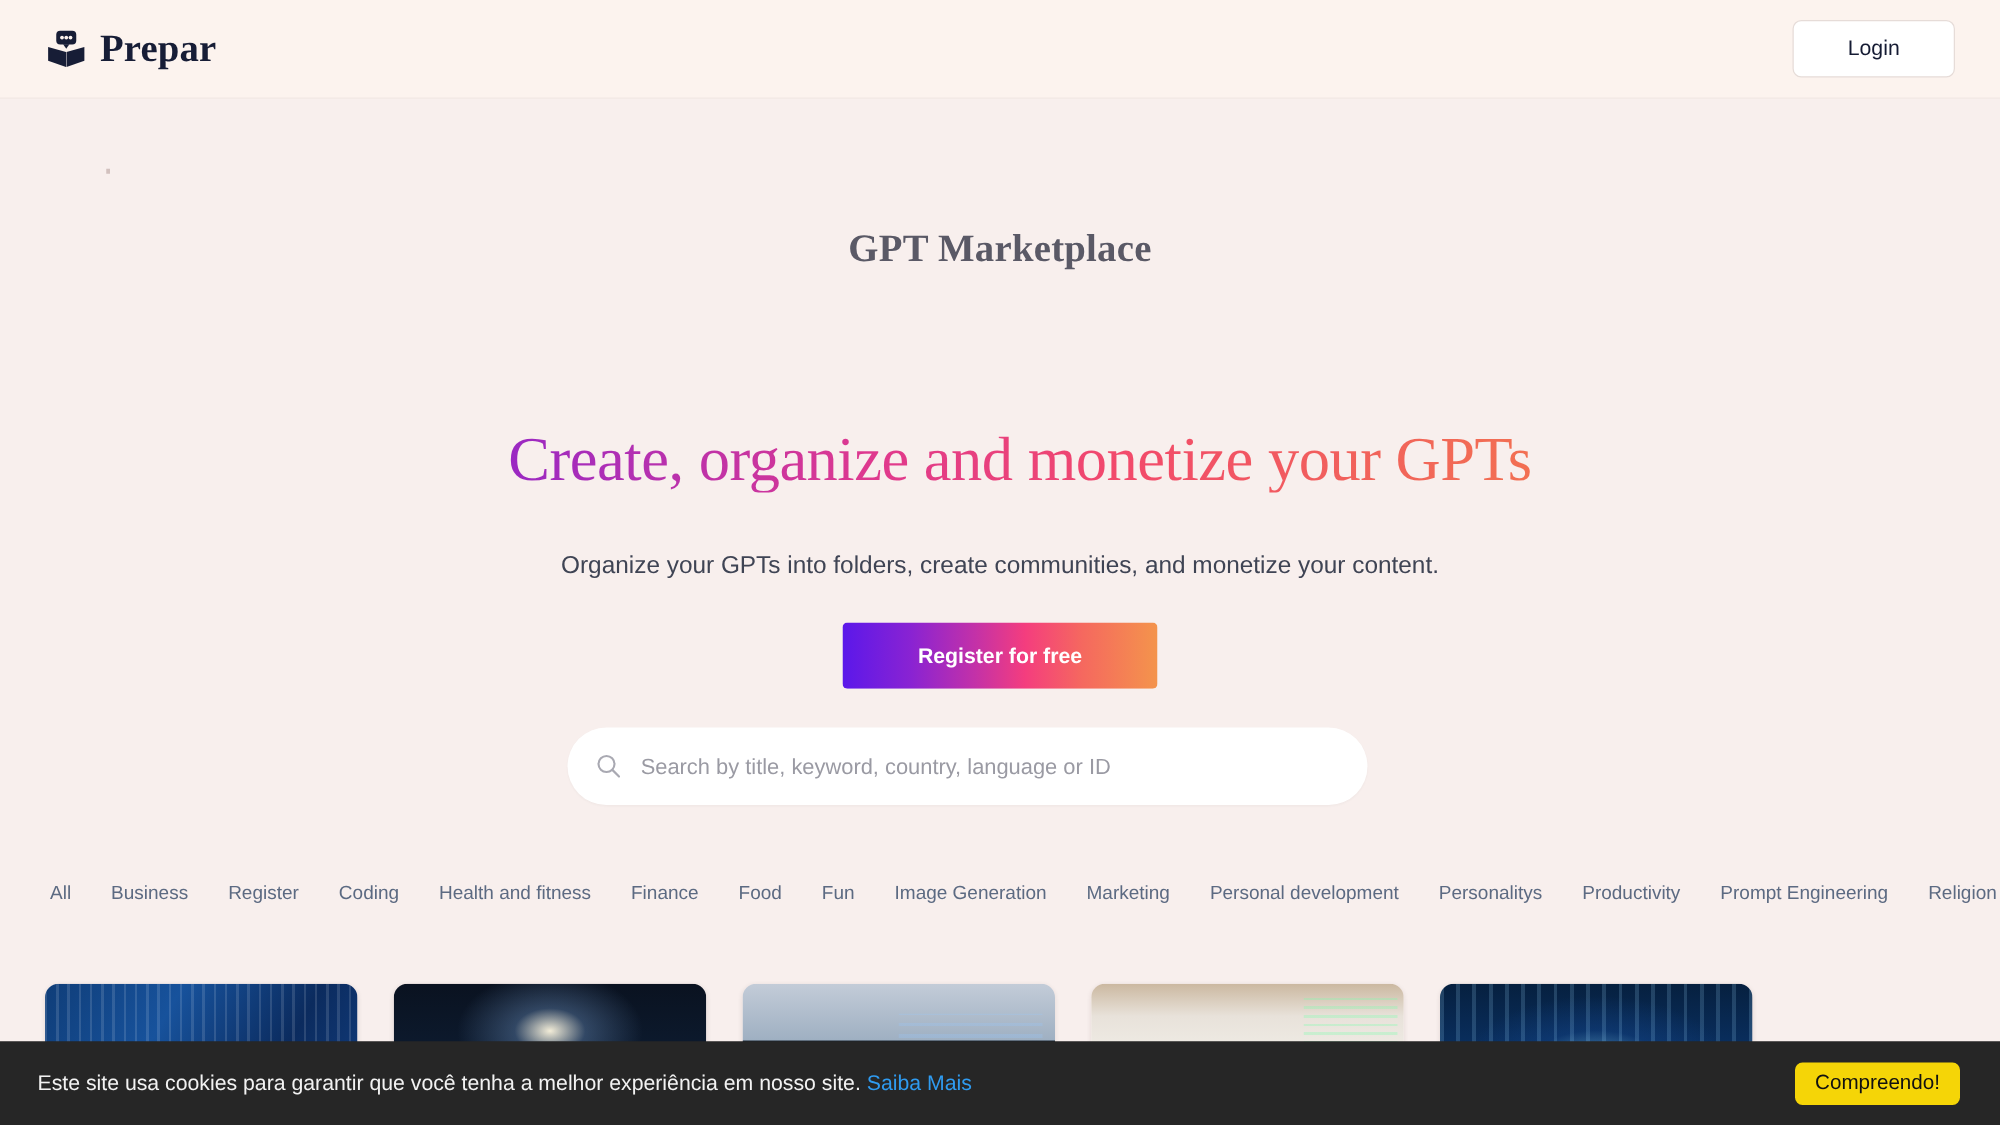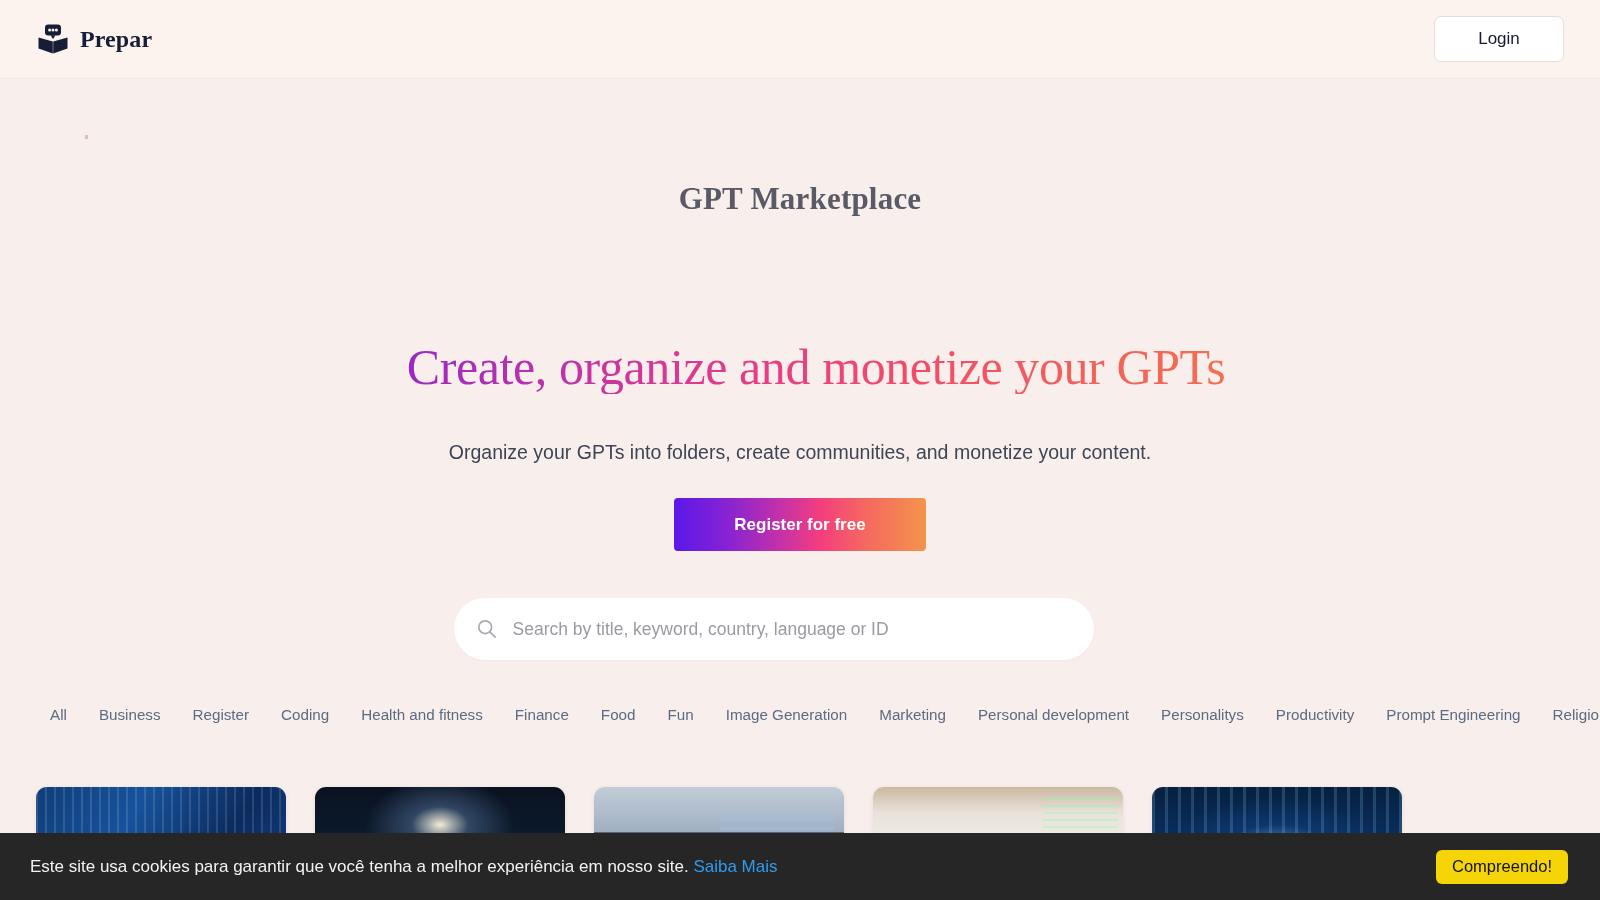--- a/index.html
+++ b/index.html
@@ -17,21 +17,21 @@
     width: 1600px; height: 79px;
     background: #fcf3ee;
     border-bottom: 1px solid #f1e7e3;
     display: flex; align-items: center; justify-content: space-between;
     padding: 0 36px 0 36px;
   }
   .brand { display: flex; align-items: center; gap: 10px; }
   .brand-mark { width: 34px; height: 34px; display: block; }
   .brand-name {
     font-family: "Liberation Serif", serif;
-    font-size: 24px; font-weight: 700; color: #171d36;
+    font-size: 31px; font-weight: 700; color: #171d36;
     letter-spacing: .1px;
   }
   .login-btn {
     width: 130px; height: 46px;
     background: #ffffff;
     border: 1px solid #e6dcd8;
     border-radius: 7px;
     color: #151b33;
     font-size: 17px; font-weight: 400;
     font-family: "Liberation Sans", sans-serif;
@@ -77,21 +77,21 @@
   .cta-btn {
     display: inline-flex; align-items: center; justify-content: center;
     width: 252px; height: 53px;
     border: none; border-radius: 4px;
     background-image: linear-gradient(90deg,
         #5b18ea 0%, #8a23d2 22%, #c331a8 42%,
         #f43d7e 58%, #f5685f 76%, #f4944c 100%);
     color: #ffffff; font-size: 17px; font-weight: 700;
     font-family: "Liberation Sans", sans-serif; cursor: pointer;
   }
-  .search-wrap { position: absolute; top: 519px; left: 0; width: 1547px; }
+  .search-wrap { position: absolute; top: 503px; left: 0; width: 1547px; }
   .search-box {
     display: inline-flex; align-items: center;
     width: 640px; height: 62px;
     background: #ffffff; border-radius: 34px;
     padding: 0 24px 0 22px;
     box-shadow: 0 1px 2px rgba(60,40,40,.04);
   }
   .search-icon { width: 22px; height: 22px; flex: 0 0 22px; margin-right: 15px; display: block; }
   .search-input {
     flex: 1; height: 100%;
@@ -100,21 +100,20 @@
     font-size: 17.5px; color: #2d3142;
   }
   .search-input::placeholder { color: #9a9aa3; }
 
   
   .cats {
     position: absolute; top: 703px; left: 0; width: 1460px;
     display: flex; align-items: center; gap: 0;
     padding: 0 36px;
     white-space: nowrap;
-    margin-left: 10px;
   }
   .cat {
     font-size: 15.2px; color: #5c6a82;
     padding: 3px 16px; cursor: pointer;
     font-family: "Liberation Sans", sans-serif;
     background: none; border: none;
   }
   .cat:first-child { padding-left: 4px; }
 
   

